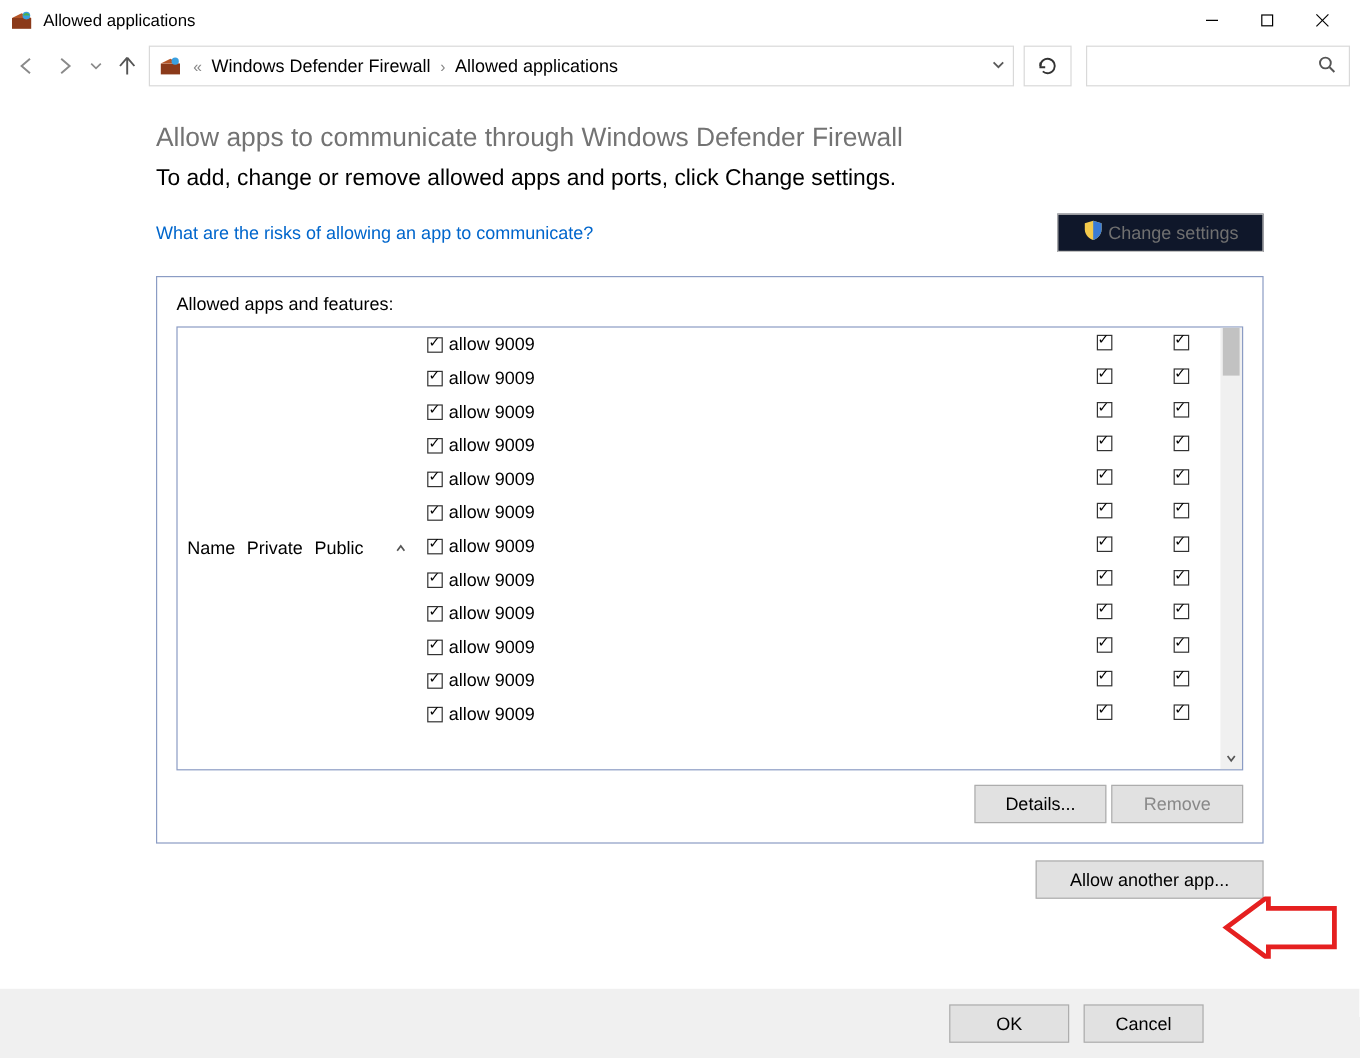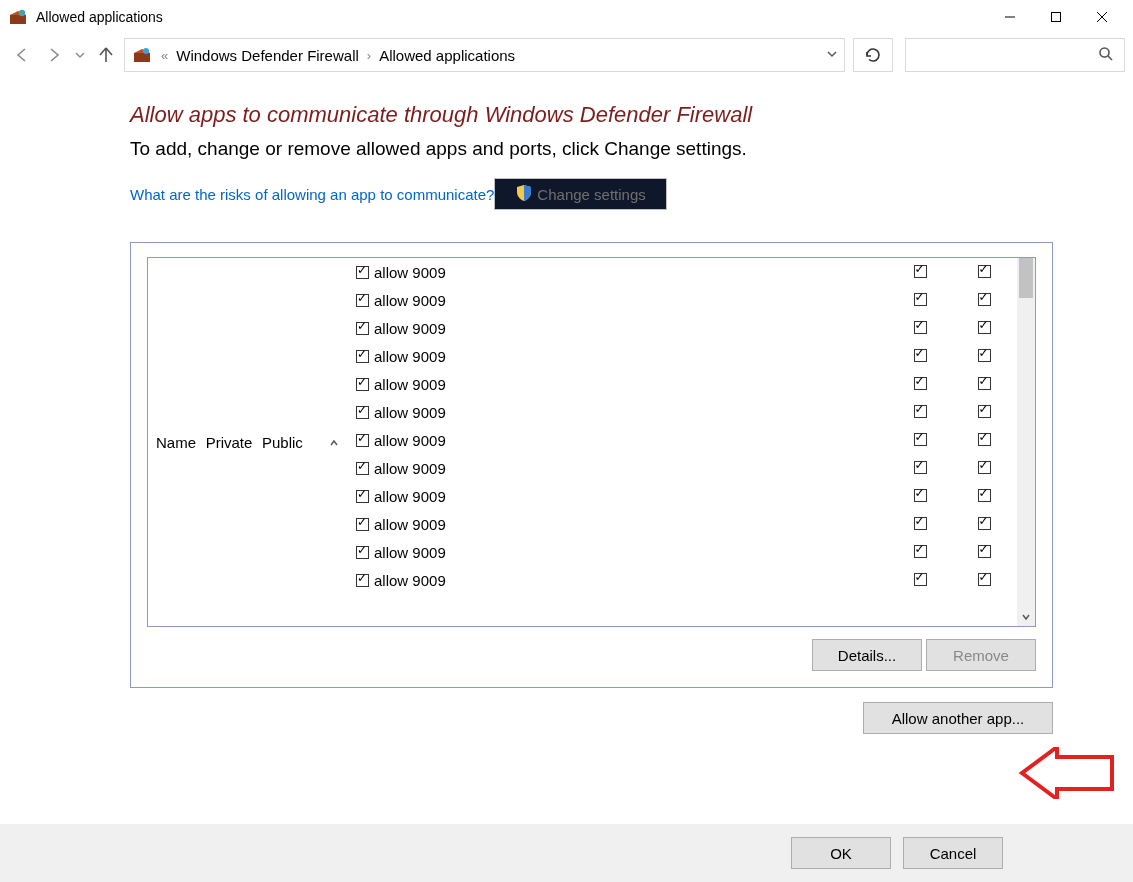--- a/index.html
+++ b/index.html
@@ -69,35 +69,35 @@
       border: 1px solid #d9d9d9;
       margin-left: 8px;
       display: flex; align-items: center; justify-content: flex-end;
       padding: 0 10px;
       color: #555;
     }
     .content {
       padding: 26px 80px 0 130px;
     }
     .page-heading {
-      color: #7f1d1d;
+      color: #737373;
       font-size: 22px;
       font-weight: 400;
       margin-bottom: 10px;
-      font-style: italic;
     }
     .page-sub {
       font-size: 19px;
       color: #000;
       margin-bottom: 18px;
     }
     .risk-row {
       display: flex;
-      align-items: center;
-      margin-bottom: 32px;
+      justify-content: space-between;
+      align-items: center;
+      margin-bottom: 20px;
     }
     .link-text {
       color: #0066cc;
       font-size: 15px;
     }
     .change-btn {
       display: flex; align-items: center; gap: 4px;
       background: #0f172a;
       color: #707070;
       border: 1px solid #c0c0c0;
@@ -319,20 +319,21 @@
         <svg viewBox="0 0 18 18">
             <path d="M9 1 L16 3 V8 C16 13 12 16 9 17 C6 16 2 13 2 8 V3 Z" fill="#f3c94b"></path>
             <path d="M9 1 L16 3 V8 C16 13 12 16 9 17 V1 Z" fill="#3a7bd5"></path>
           </svg>
       </span>
       <span>Change settings</span>
     </div>
   </div>
 
   <div class="panel">
+    <div class="panel-label">Allowed apps and features:</div>
 
     <div class="listbox">
       <div class="list-header">
         <div class="col-name">Name</div>
         <div class="col-private">Private</div>
         <div class="col-public">Public</div>
         <div class="col-scroll">
           <svg width="10" height="10" viewBox="0 0 10 10">
               <path d="M2 7 L5 3 L8 7" fill="none" stroke="#555" stroke-width="1.4"></path>
             </svg>

